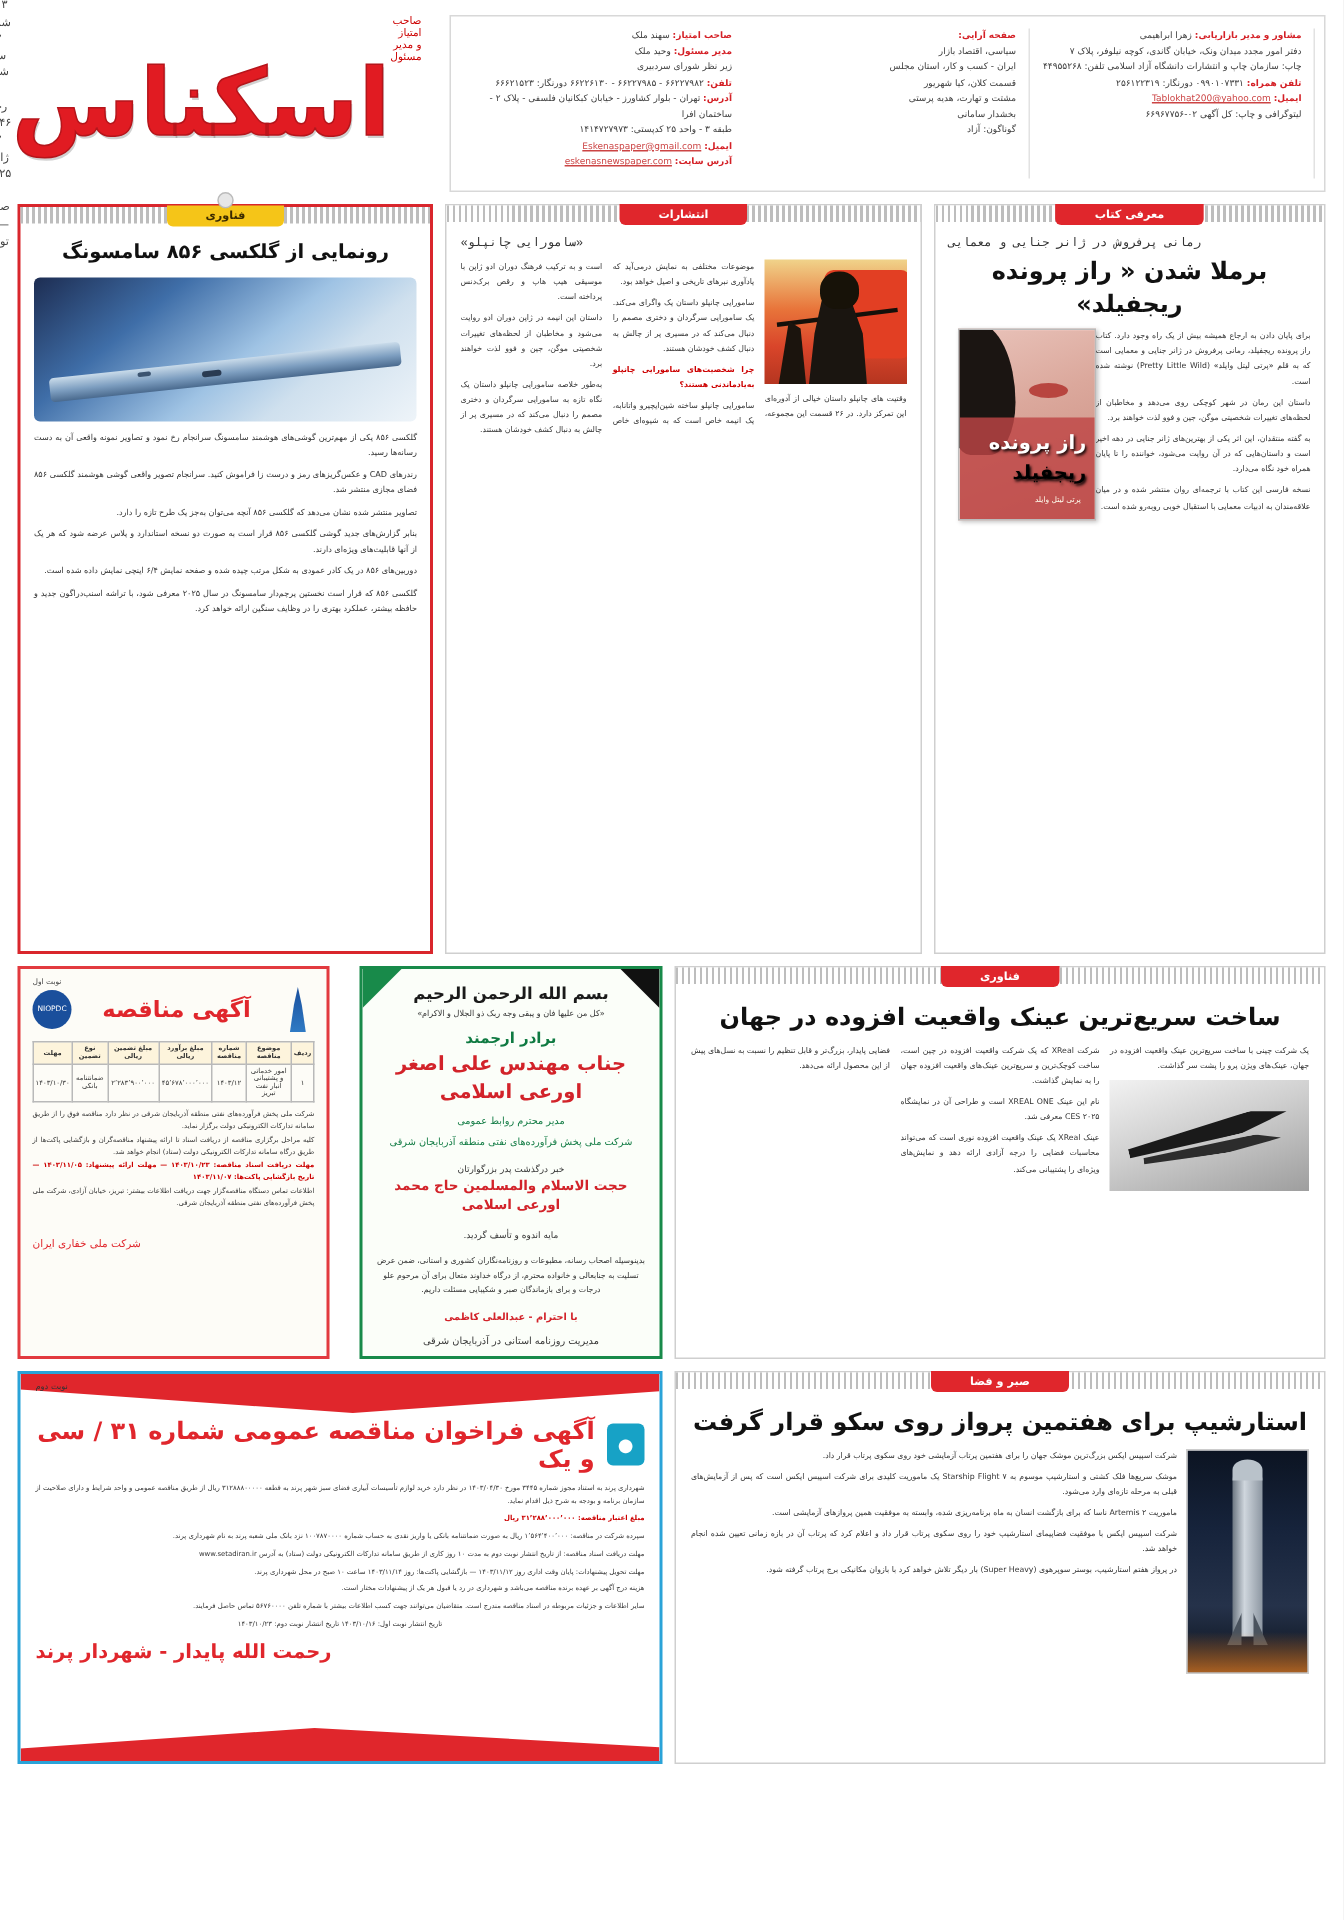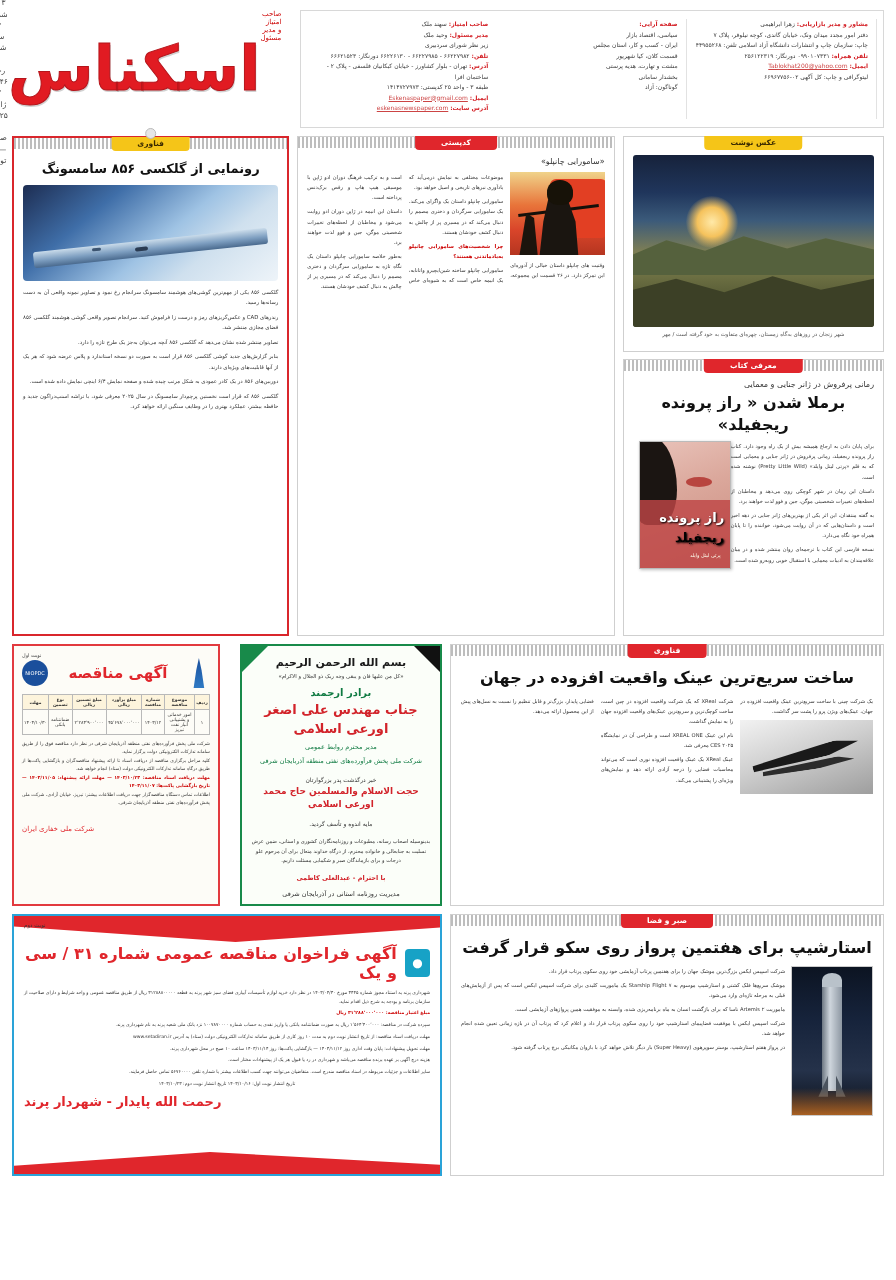--- a/index.html
+++ b/index.html
@@ -57,21 +57,21 @@
     color:#fff; font-size:7.5px; font-weight:bold; padding:2px 26px 3px;
     border-radius:0 0 4px 4px; z-index:5; white-space:nowrap;
   }
   .tab.red { background:#e0262c; }
   .tab.yellow { background:#f5c518; color:#3a2a00; }
   .tab.pin::before{
     content:""; position:absolute; top:-9px; left:50%; transform:translateX(-50%);
     width:9px;height:9px;border-radius:50%;background:#e6e6e6;border:1px solid #bbb;
   }
 
-  .kicker { text-align:right; font-size:8px; color:#333; margin:12px 0 3px; }
+  .kicker { text-align:left; font-size:8px; color:#333; margin:12px 0 3px;font-family:Liberation Mono, monospace; }
   .headline { text-align:center; font-weight:bold; color:#111; line-height:1.35; }
   .h-xl { font-size:19px; }
   .h-lg { font-size:16px; }
   .h-md { font-size:13px; }
 
   .body-cols { column-count:3; column-gap:7px; font-size:5.2px; line-height:1.95; text-align:justify; color:#333; margin-top:6px;}
   .body-cols.two { column-count:2; }
   .body-cols p { margin-bottom:4px; }
   .body-cols b { color:#c00; }
 
@@ -239,21 +239,21 @@
           <p>بنابر گزارش‌های جدید گوشی گلکسی ۸۵۶ قرار است به صورت دو نسخه استاندارد و پلاس عرضه شود که هر یک از آنها قابلیت‌های ویژه‌ای دارند.</p>
           <p>دوربین‌های ۸۵۶ در یک کادر عمودی به شکل مرتب چیده شده و صفحه نمایش ۶/۴ اینچی نمایش داده شده است.</p>
           <p>گلکسی ۸۵۶ که قرار است نخستین پرچم‌دار سامسونگ در سال ۲۰۲۵ معرفی شود، با تراشه اسنپ‌دراگون جدید و حافظه بیشتر، عملکرد بهتری را در وظایف سنگین ارائه خواهد کرد.</p>
         </div>
       </div>
     </div>
 
     <div class="col-m">
       <div class="panel" style="height:100%;">
         <div class="hatch"></div>
-        <div class="tab red">کدپستی</div>
+        <div class="tab red">انتشارات</div>
         <div class="kicker">«سامورایی چانپلو»</div>
         <div class="body-cols">
           <div class="samurai" style="margin-bottom:5px;">
             <div class="sun"></div>
             <div class="sam-sword"></div>
             <div class="sam-body"></div>
             <div class="sam-head"></div>
             <div class="sam-side"></div>
           </div>
           <p>وقتیت های چانپلو داستان خیالی از آدوره‌ای این تمرکز دارد. در ۲۶ قسمت این مجموعه، موضوعات مختلفی به نمایش درمی‌آید که یادآوری نبرهای تاریخی و اصیل خواهد بود.</p>
@@ -261,29 +261,20 @@
           <p><b>چرا شخصیت‌های سامورایی چانپلو به‌یادماندنی هستند؟</b></p>
           <p>سامورایی چانپلو ساخته شین‌ایچیرو واتانابه، یک انیمه خاص است که به شیوه‌ای خاص است و به ترکیب فرهنگ دوران ادو ژاپن با موسیقی هیپ هاپ و رقص برک‌دنس پرداخته است.</p>
           <p>داستان این انیمه در ژاپن دوران ادو روایت می‌شود و مخاطبان از لحظه‌های تغییرات شخصیتی موگن، جین و فوو لذت خواهند برد.</p>
           <p>به‌طور خلاصه سامورایی چانپلو داستان یک نگاه تازه به سامورایی سرگردان و دختری مصمم را دنبال می‌کند که در مسیری پر از چالش به دنبال کشف خودشان هستند.</p>
         </div>
       </div>
     </div>
 
     <div class="col-l">
 
-      <div class="panel" style="height:216px;">
-        <div class="tab yellow">عکس نوشت</div>
-        <div class="landscape" style="margin-top:10px;">
-          <div class="ls-sun"></div>
-          <div class="ls-ridge"></div>
-          <div class="ls-fore"></div>
-        </div>
-        <div class="caption">شهر زنجان در روزهای به‌گاه زمستان، چهره‌ای متفاوت به خود گرفته است / مهر</div>
-      </div>
 
       <div class="panel" style="flex:1;">
         <div class="hatch"></div>
         <div class="tab red">معرفی کتاب</div>
         <div class="kicker">رمانی پرفروش در ژانر جنایی و معمایی</div>
         <div class="headline h-lg">برملا شدن « راز پرونده ریجفیلد»</div>
         <div style="margin-top:6px; font-size:5.2px; line-height:1.95; text-align:justify; color:#333;">
           <div class="book">
             <div class="bk-face"></div>
             <div class="bk-hair"></div>

